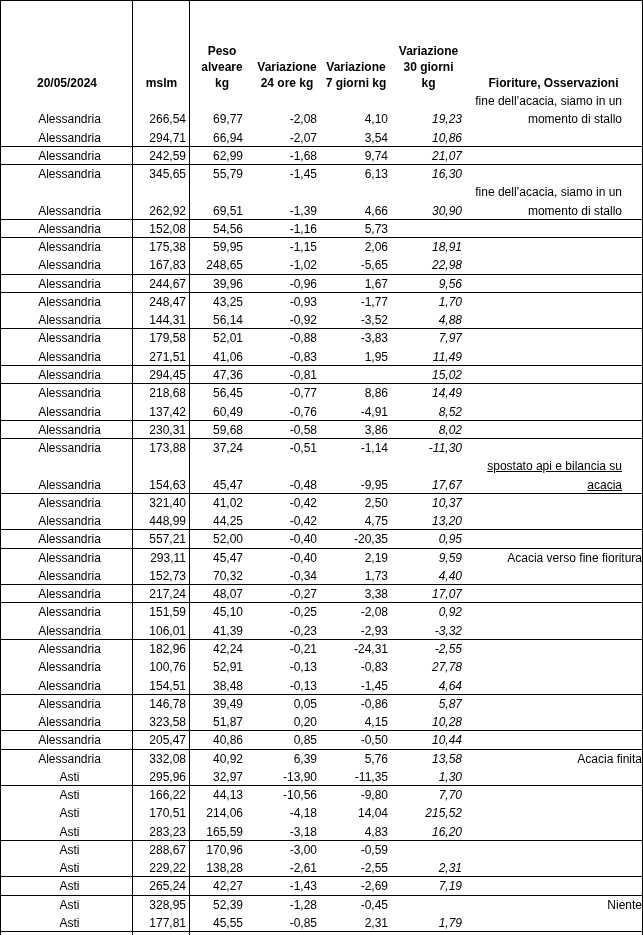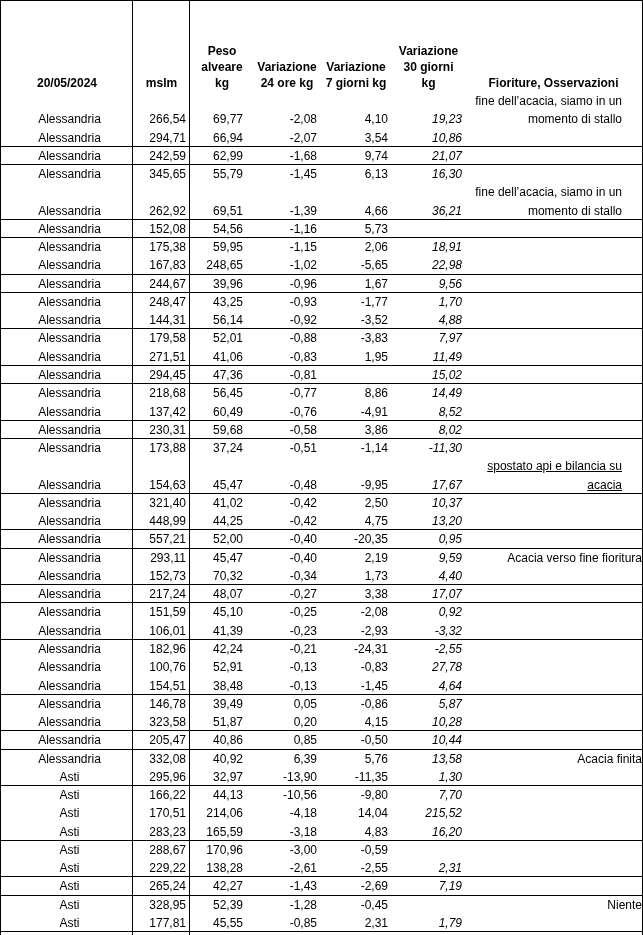--- a/index.html
+++ b/index.html
@@ -115,21 +115,21 @@
       <td class="c5 n">6,13</td>
       <td class="c6 n">16,30</td>
       <td class="c7"></td>
     </tr>
     <tr class="b tall">
       <td class="c1">Alessandria</td>
       <td class="c2 n">262,92</td>
       <td class="c3 n">69,51</td>
       <td class="c4 n">-1,39</td>
       <td class="c5 n">4,66</td>
-      <td class="c6 n">36,21</td>
+      <td class="c6 n">30,90</td>
       <td class="c7 wrap">fine dell’acacia, siamo in un momento di stallo</td>
     </tr>
     <tr class="b">
       <td class="c1">Alessandria</td>
       <td class="c2 n">152,08</td>
       <td class="c3 n">54,56</td>
       <td class="c4 n">-1,16</td>
       <td class="c5 n">5,73</td>
       <td class="c6 n"></td>
       <td class="c7"></td>

